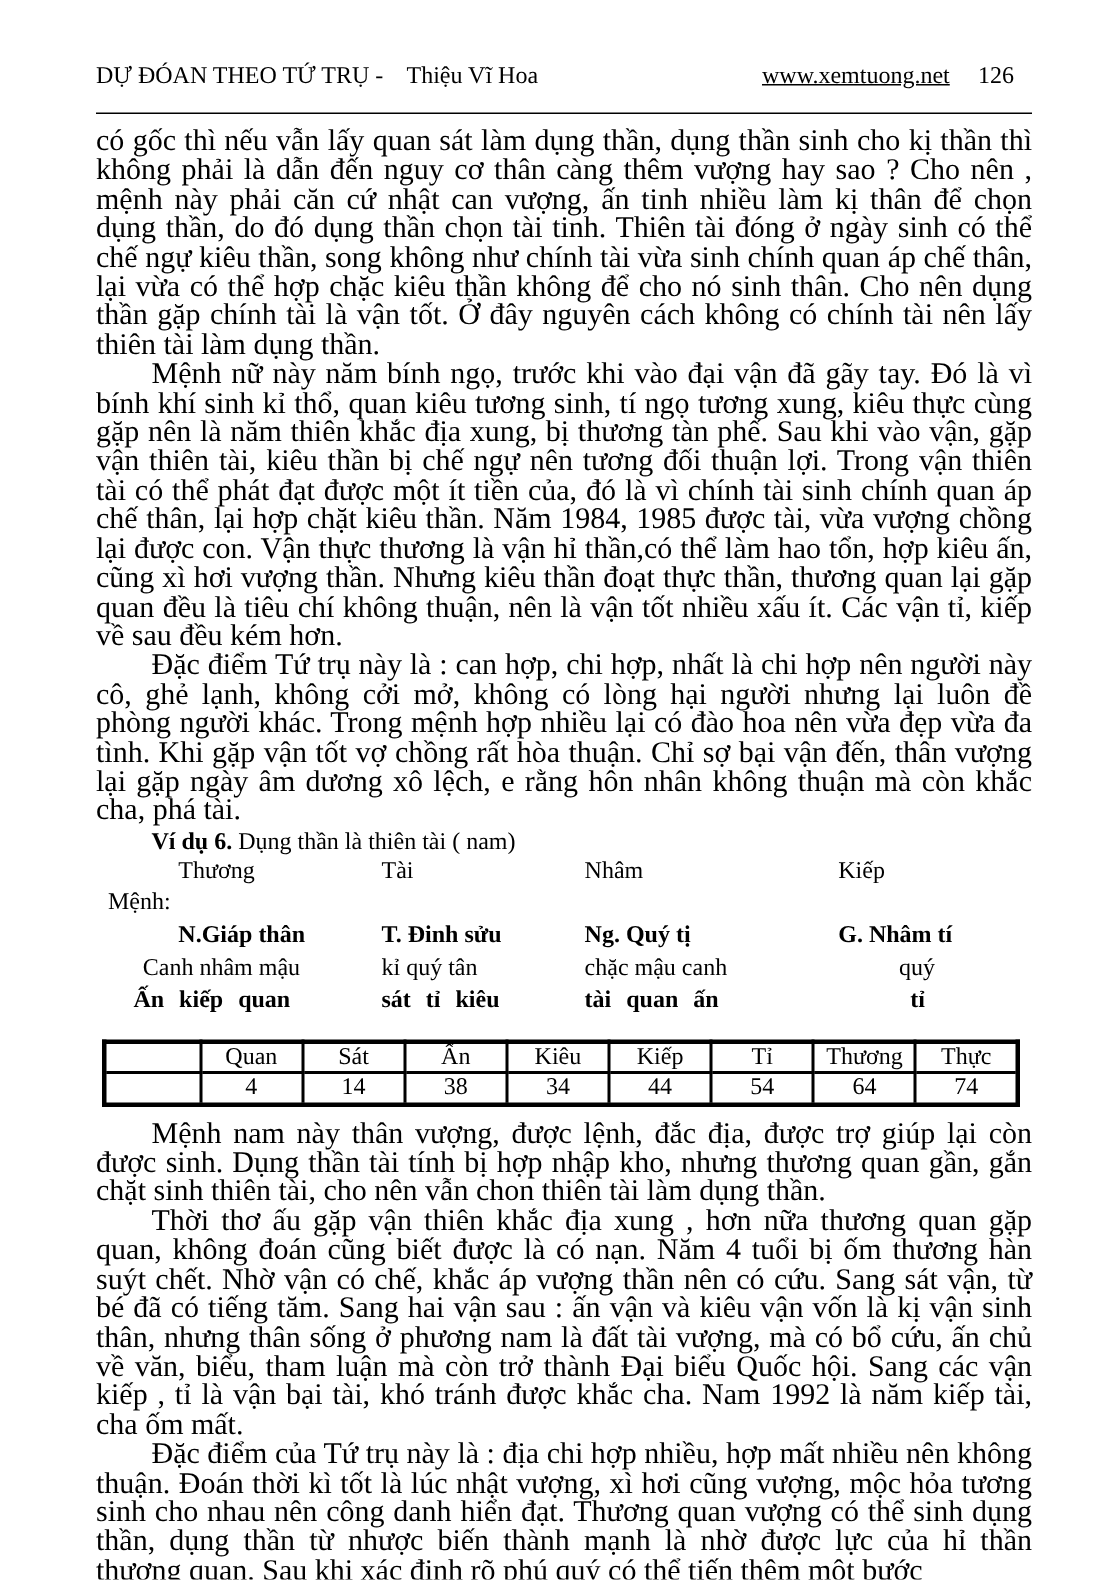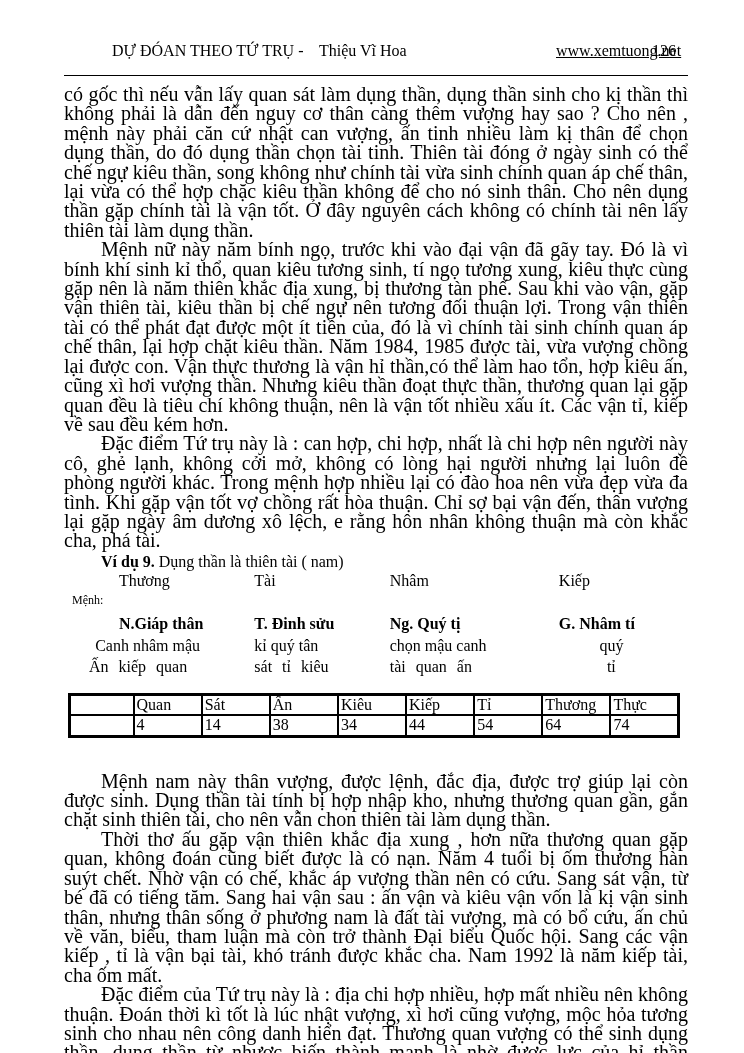--- a/index.html
+++ b/index.html
@@ -6,21 +6,21 @@
   html, body { background: #ffffff; }
   body {
     width: 744px; height: 1053px;
     font-family: "Liberation Serif", serif;
     color: #000;
     overflow: hidden;
   }
   .page { padding: 42px 56px 0 64px; width: 744px; }
 
   
-  .header { position: relative; height: 22px; font-size: 16px; margin-left: 48px; }
+  .header { position: relative; height: 22px; font-size: 16px; }
   .header span { position: absolute; white-space: nowrap; top: 0; }
   .h-title  { left: 0; }
   .h-author { left: 207px; }
   .h-site   { left: 444px; text-decoration: underline; }
   .h-page   { right: 12px; }
   .rule { border-bottom: 1px solid #000; margin-top: 11px; }
 
   
   .body-text {
     font-size: 20px; line-height: 19.4px;
@@ -29,92 +29,93 @@
   }
   .indent { text-indent: 37px; }
   .first-para { margin-top: 9px; }
 
   .vidu-line { font-size: 16px; line-height: 19.4px; padding-left: 37px; margin-top: 1px; }
   .bold { font-weight: bold; }
 
   
   .ex-row { position: relative; height: 21.5px; font-size: 16px; }
   .ex-row span { position: absolute; white-space: nowrap; top: 1px; }
-  .menh-line { font-size: 12px; height: 21.5px; padding-left: 8px; }
+  .menh-line { font-size: 16px; height: 21.5px; padding-left: 8px; }
   .ex-c1 { left: 8.8%; }
   .ex-c2 { left: 30.5%; }
   .ex-c3 { left: 52.2%; }
   .ex-c4 { left: 79.3%; }
   .ex-stem1 { left: 5.0%; }
   .ex-stem4 { left: 85.8%; }
   .ex-god1 { left: 4.0%; }
   .ex-god4 { left: 87.0%; }
-  .spread { word-spacing: 6px; }
+  .spread { word-spacing: 6px; font-weight: bold; }
 
   
   table.van {
     border-collapse: collapse;
     margin: 14px 0 0 4px;
     width: 612px;
     table-layout: fixed;
     border: 3px solid #000;
     font-size: 16px;
   }
   table.van td {
     border: 2px solid #000;
+    text-align: center;
     vertical-align: middle;
     padding: 0 2px;
   }
   table.van .label-col { width: 64px; }
   tr.head-row td { height: 21px; }
   tr.pillar-row td { height: 41px; font-weight: bold; line-height: 18px; }
   tr.pillar-row td.plain { font-weight: normal; }
   tr.age-row td { height: 21px; }
 
-  .after-table { margin-top: 34px; }
+  .after-table { margin-top: 9px; }
 </style>
 </head>
 <body>
 
 <div class="page">
 
   <div class="header">
     <span class="h-title">DỰ ĐÓAN THEO TỨ TRỤ -</span>
     <span class="h-author">Thiệu Vĩ  Hoa</span>
     <span class="h-site">www.xemtuong.net</span>
     <span class="h-page">126</span>
   </div>
   <div class="rule"></div>
 
   <p class="body-text first-para">có gốc thì nếu vẫn lấy quan sát làm dụng thần, dụng thần sinh cho kị thần thì không phải là dẫn đến nguy cơ thân càng thêm vượng hay sao ?  Cho nên , mệnh này phải căn cứ nhật can vượng, ấn tinh nhiều làm kị thân để chọn dụng thần, do đó dụng thần chọn tài tinh. Thiên tài đóng ở ngày sinh có thể chế ngự kiêu thần, song không như chính tài vừa sinh chính quan áp chế thân, lại vừa có thể hợp chặc kiêu thần không để cho nó sinh  thân. Cho nên dụng thần gặp chính tài là  vận tốt. Ở đây nguyên cách không có chính tài nên lấy thiên tài làm dụng thần.</p>
   <p class="body-text indent">Mệnh nữ này năm bính ngọ, trước khi vào đại vận  đã gãy tay. Đó là vì bính khí sinh kỉ thổ, quan kiêu tương sinh, tí ngọ tương xung, kiêu thực cùng gặp nên là năm thiên khắc địa xung, bị thương tàn phế. Sau khi vào vận, gặp vận thiên tài, kiêu thần bị chế ngự nên tương đối thuận lợi. Trong vận thiên tài có thể phát đạt được một ít tiền của, đó là vì chính tài sinh chính quan áp chế thân, lại hợp chặt kiêu thần. Năm 1984, 1985 được tài, vừa vượng chồng lại được con. Vận thực thương là  vận hỉ thần,có thể làm hao tổn, hợp kiêu ấn, cũng xì hơi vượng thần. Nhưng kiêu thần đoạt thực thần, thương quan lại gặp quan đều là tiêu chí không thuận, nên  là vận tốt nhiều xấu ít. Các vận tỉ, kiếp về sau đều kém hơn.</p>
   <p class="body-text indent">Đặc điểm Tứ trụ này là : can hợp, chi hợp, nhất là chi hợp nên người này cô, ghẻ lạnh, không cởi mở, không có lòng hại người nhưng lại luôn đề phòng người khác. Trong mệnh hợp nhiều lại có đào hoa nên vừa đẹp vừa đa tình. Khi gặp vận tốt vợ chồng rất hòa thuận. Chỉ sợ bại vận đến, thân vượng lại gặp ngày âm dương xô lệch, e rằng hôn nhân không thuận mà còn khắc cha, phá tài.</p>
 
-  <p class="vidu-line"><span class="bold">Ví dụ 9.</span><span> Dụng thần là thiên tài ( nam)</span></p>
+  <p class="vidu-line"><span class="bold">Ví dụ 6.</span><span> Dụng thần là thiên tài ( nam)</span></p>
 
   <div class="ex-row">
     <span class="ex-c1">Thương</span>
     <span class="ex-c2">Tài</span>
     <span class="ex-c3">Nhâm</span>
     <span class="ex-c4">Kiếp</span>
   </div>
 
   <div class="menh-line">Mệnh:</div>
 
   <div class="ex-row bold">
     <span class="ex-c1">N.Giáp thân</span>
     <span class="ex-c2">T. Đinh sửu</span>
     <span class="ex-c3">Ng. Quý tị</span>
     <span class="ex-c4">G. Nhâm tí</span>
   </div>
 
   <div class="ex-row">
     <span class="ex-stem1">Canh nhâm mậu</span>
     <span class="ex-c2">kỉ quý tân</span>
-    <span class="ex-c3">chọn mậu canh</span>
+    <span class="ex-c3">chặc mậu canh</span>
     <span class="ex-stem4">quý</span>
   </div>
 
   <div class="ex-row spread">
     <span class="ex-god1">Ấn kiếp quan</span>
     <span class="ex-c2">sát tỉ kiêu</span>
     <span class="ex-c3">tài quan ấn</span>
     <span class="ex-god4">tỉ</span>
   </div>
 

